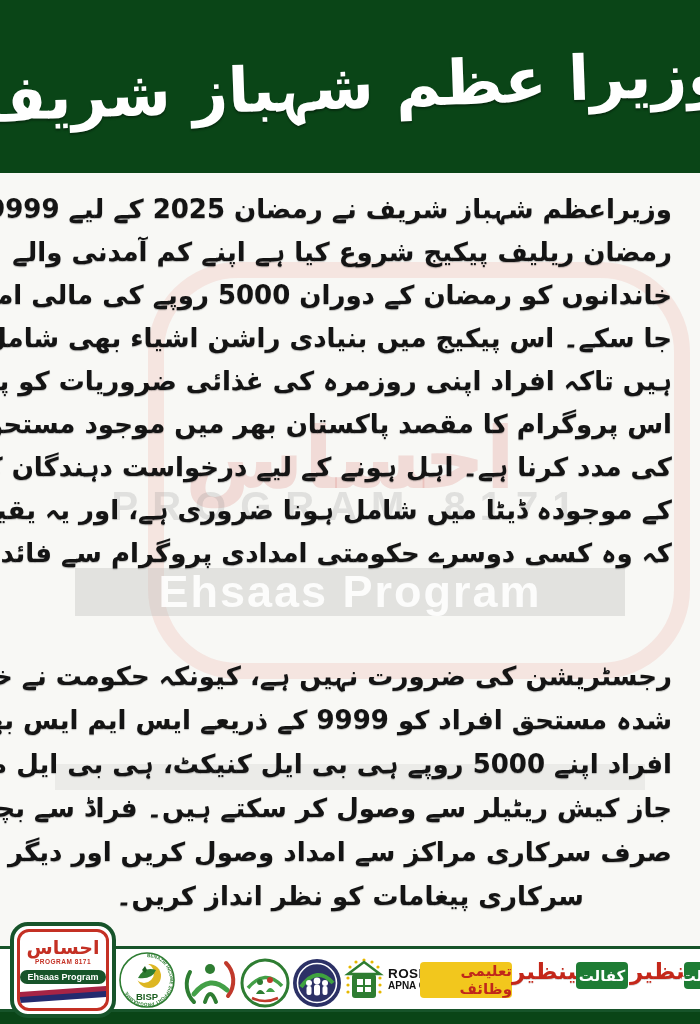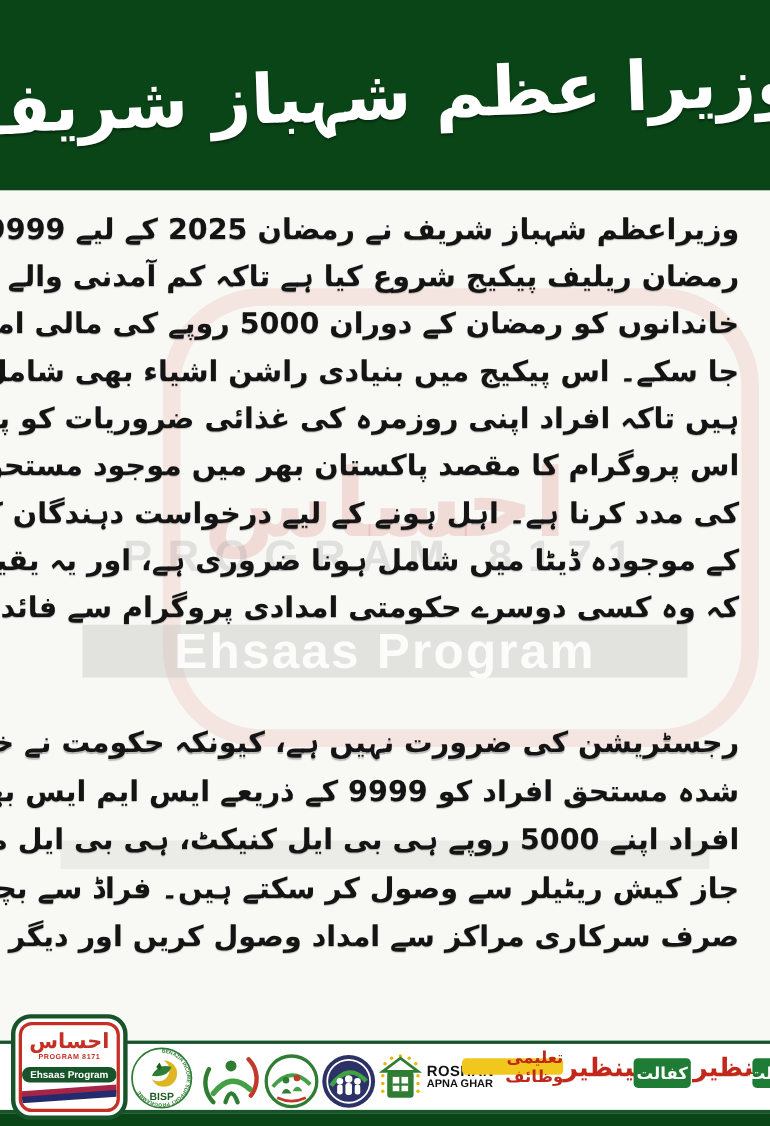--- a/index.html
+++ b/index.html
@@ -81,21 +81,21 @@
   
   .logo{position:absolute;z-index:3;}
   .roshan-group{position:absolute;left:344px;top:956px;display:flex;align-items:center;gap:4px;z-index:3;}
   .roshan-text{font-family:"Liberation Sans",sans-serif;color:#111;line-height:1.05;}
   .roshan-l1{font-size:13.5px;font-weight:800;letter-spacing:.4px;}
   .roshan-l2{font-size:10px;font-weight:800;}
   .badge{
     position:absolute;z-index:3;font-weight:700;border-radius:4px;direction:rtl;
     display:flex;align-items:center;justify-content:center;
   }
-  .badge-yellow{left:420px;top:962px;width:92px;height:15px;background:#f2c71d;color:#c0271b;font-size:15px;}
+  .badge-yellow{left:420px;top:962px;width:92px;height:36px;background:#f2c71d;color:#c0271b;font-size:15px;}
   .badge-green{left:576px;top:962px;width:52px;height:27px;background:#1e7c34;color:#ffffff;font-size:15px;}
   .badge-green-cut{left:684px;top:962px;width:40px;height:27px;background:#1e7c34;color:#ffffff;font-size:15px;}
   .benazir{
     position:absolute;z-index:3;direction:rtl;color:#c4271a;font-size:23px;font-weight:700;top:958px;
     text-shadow:0 1px 0 rgba(0,0,0,.15);
   }
   .benazir1{left:512px;}
   .benazir2{left:630px;}
 </style>
 </head>
@@ -110,36 +110,37 @@
   <div class="wm-outline"></div>
   <div class="wm-urdu">احساس</div>
   <div class="wm-program">PROGRAM 8171</div>
   <div class="wm-band">
     <span class="wm-band-text">Ehsaas Program</span>
   </div>
   <div class="wm-band2"></div>
 
   <section class="para para1">
     <div class="line">وزیراعظم شہباز شریف نے رمضان 2025 کے لیے 9999</div>
-    <div class="line">رمضان ریلیف پیکیج شروع کیا ہے تاکہ کم آمدنی والے</div>
+    <div class="line">رمضان ریلیف پیکیج شروع کیا ہے اپنے کم آمدنی والے</div>
     <div class="line">خاندانوں کو رمضان کے دوران 5000 روپے کی مالی امداد فراہم کی</div>
     <div class="line">جا سکے۔ اس پیکیج میں بنیادی راشن اشیاء بھی شامل</div>
     <div class="line">ہیں تاکہ افراد اپنی روزمرہ کی غذائی ضروریات کو پورا کر سکیں۔</div>
     <div class="line">اس پروگرام کا مقصد پاکستان بھر میں موجود مستحق خاندانوں</div>
     <div class="line">کی مدد کرنا ہے۔ اہل ہونے کے لیے درخواست دہندگان کو حکومت</div>
     <div class="line">کے موجودہ ڈیٹا میں شامل ہونا ضروری ہے، اور یہ یقینی بنانا</div>
     <div class="line">کہ وہ کسی دوسرے حکومتی امدادی پروگرام سے فائدہ نہیں اٹھا</div>
   </section>
 
   <section class="para para2">
     <div class="line">رجسٹریشن کی ضرورت نہیں ہے، کیونکہ حکومت نے خود منتخب</div>
     <div class="line">شدہ مستحق افراد کو 9999 کے ذریعے ایس ایم ایس بھیجا ہے۔ اہل</div>
     <div class="line">افراد اپنے 5000 روپے ہی بی ایل کنیکٹ، ہی بی ایل مائیکرو فنانس یا</div>
     <div class="line">جاز کیش ریٹیلر سے وصول کر سکتے ہیں۔ فراڈ سے بچنے کے لیے</div>
     <div class="line">صرف سرکاری مراکز سے امداد وصول کریں اور دیگر غیر</div>
+    <div class="line">سرکاری پیغامات کو نظر انداز کریں۔</div>
   </section>
 
   <div class="footer-strip"></div>
   <div class="bottom-bar"></div>
 
   <div class="ehsaas-box">
     <div class="ehsaas-inner">
       <div class="ehsaas-urdu">احساس</div>
       <div class="ehsaas-program">PROGRAM 8171</div>
       <div class="ehsaas-pill">Ehsaas Program</div>

